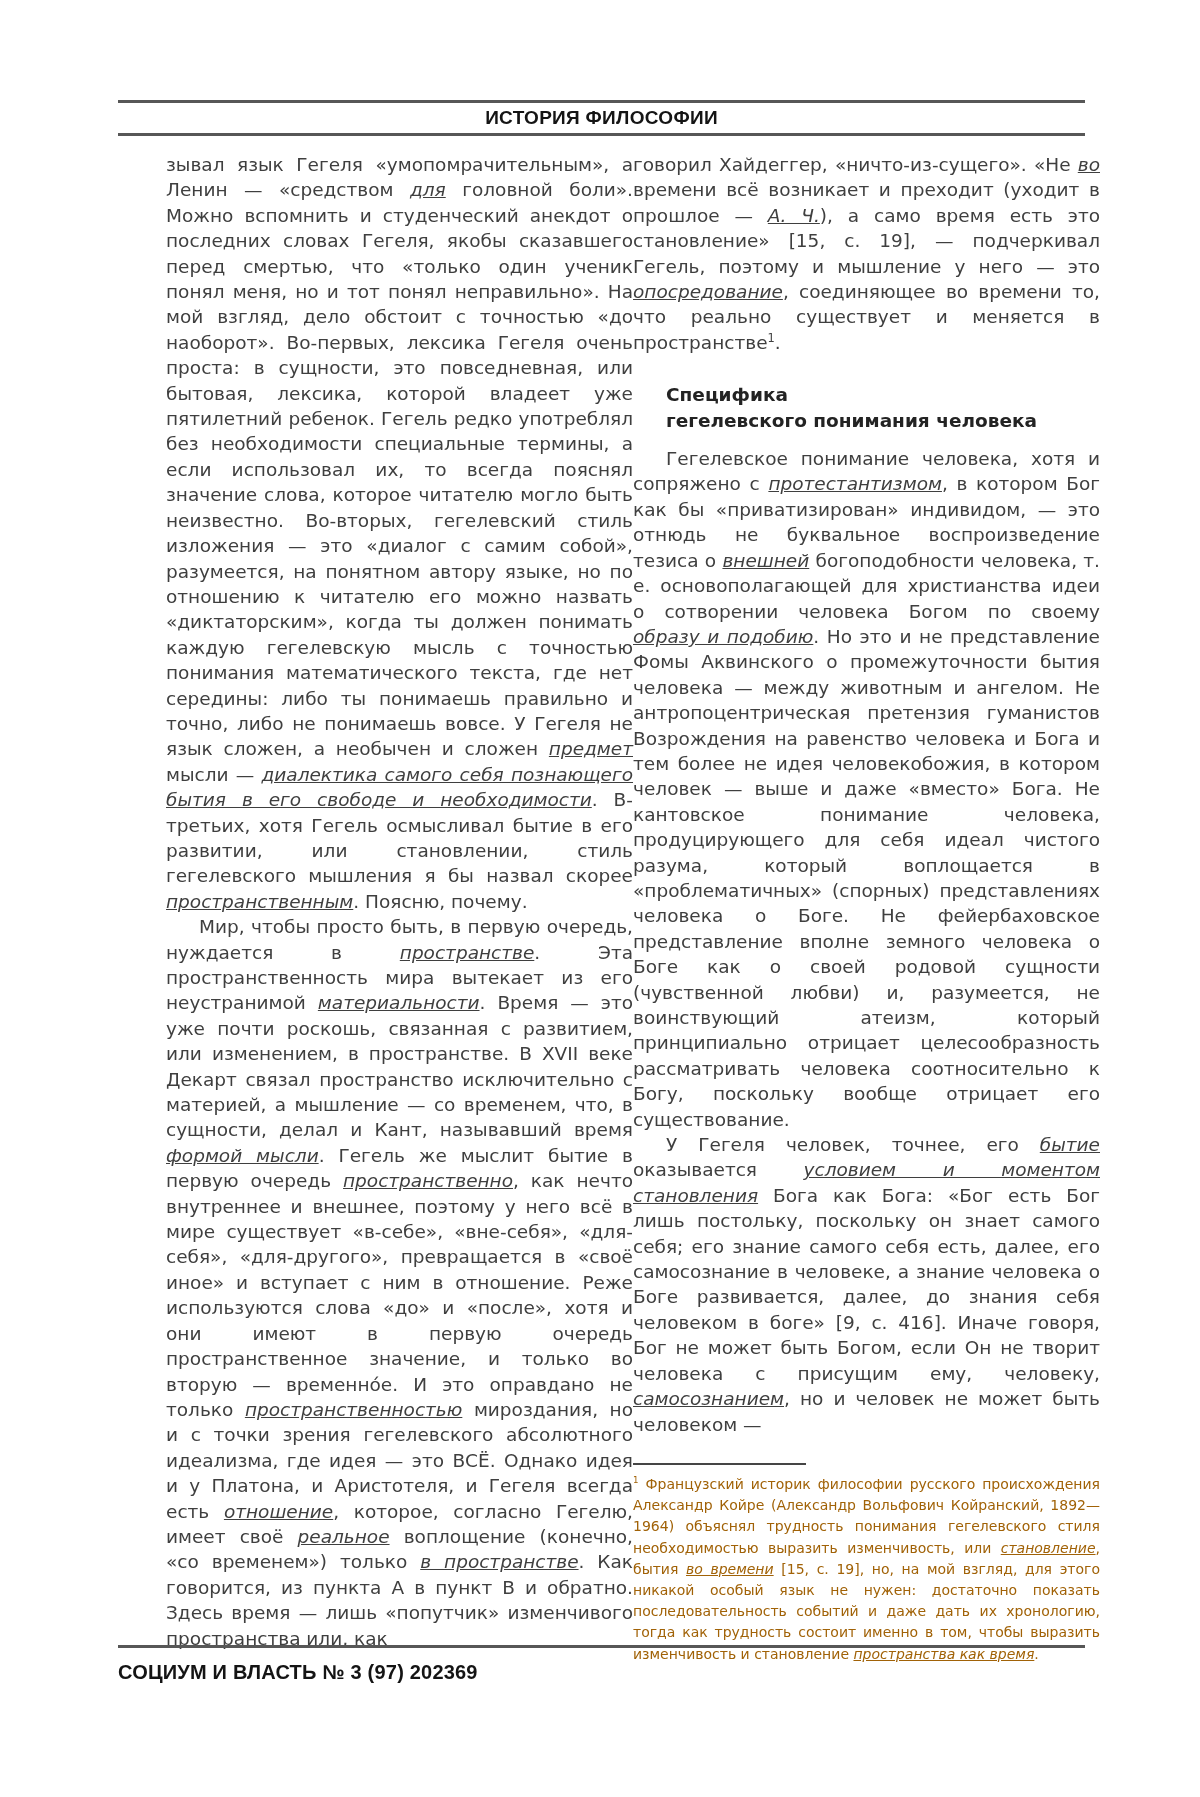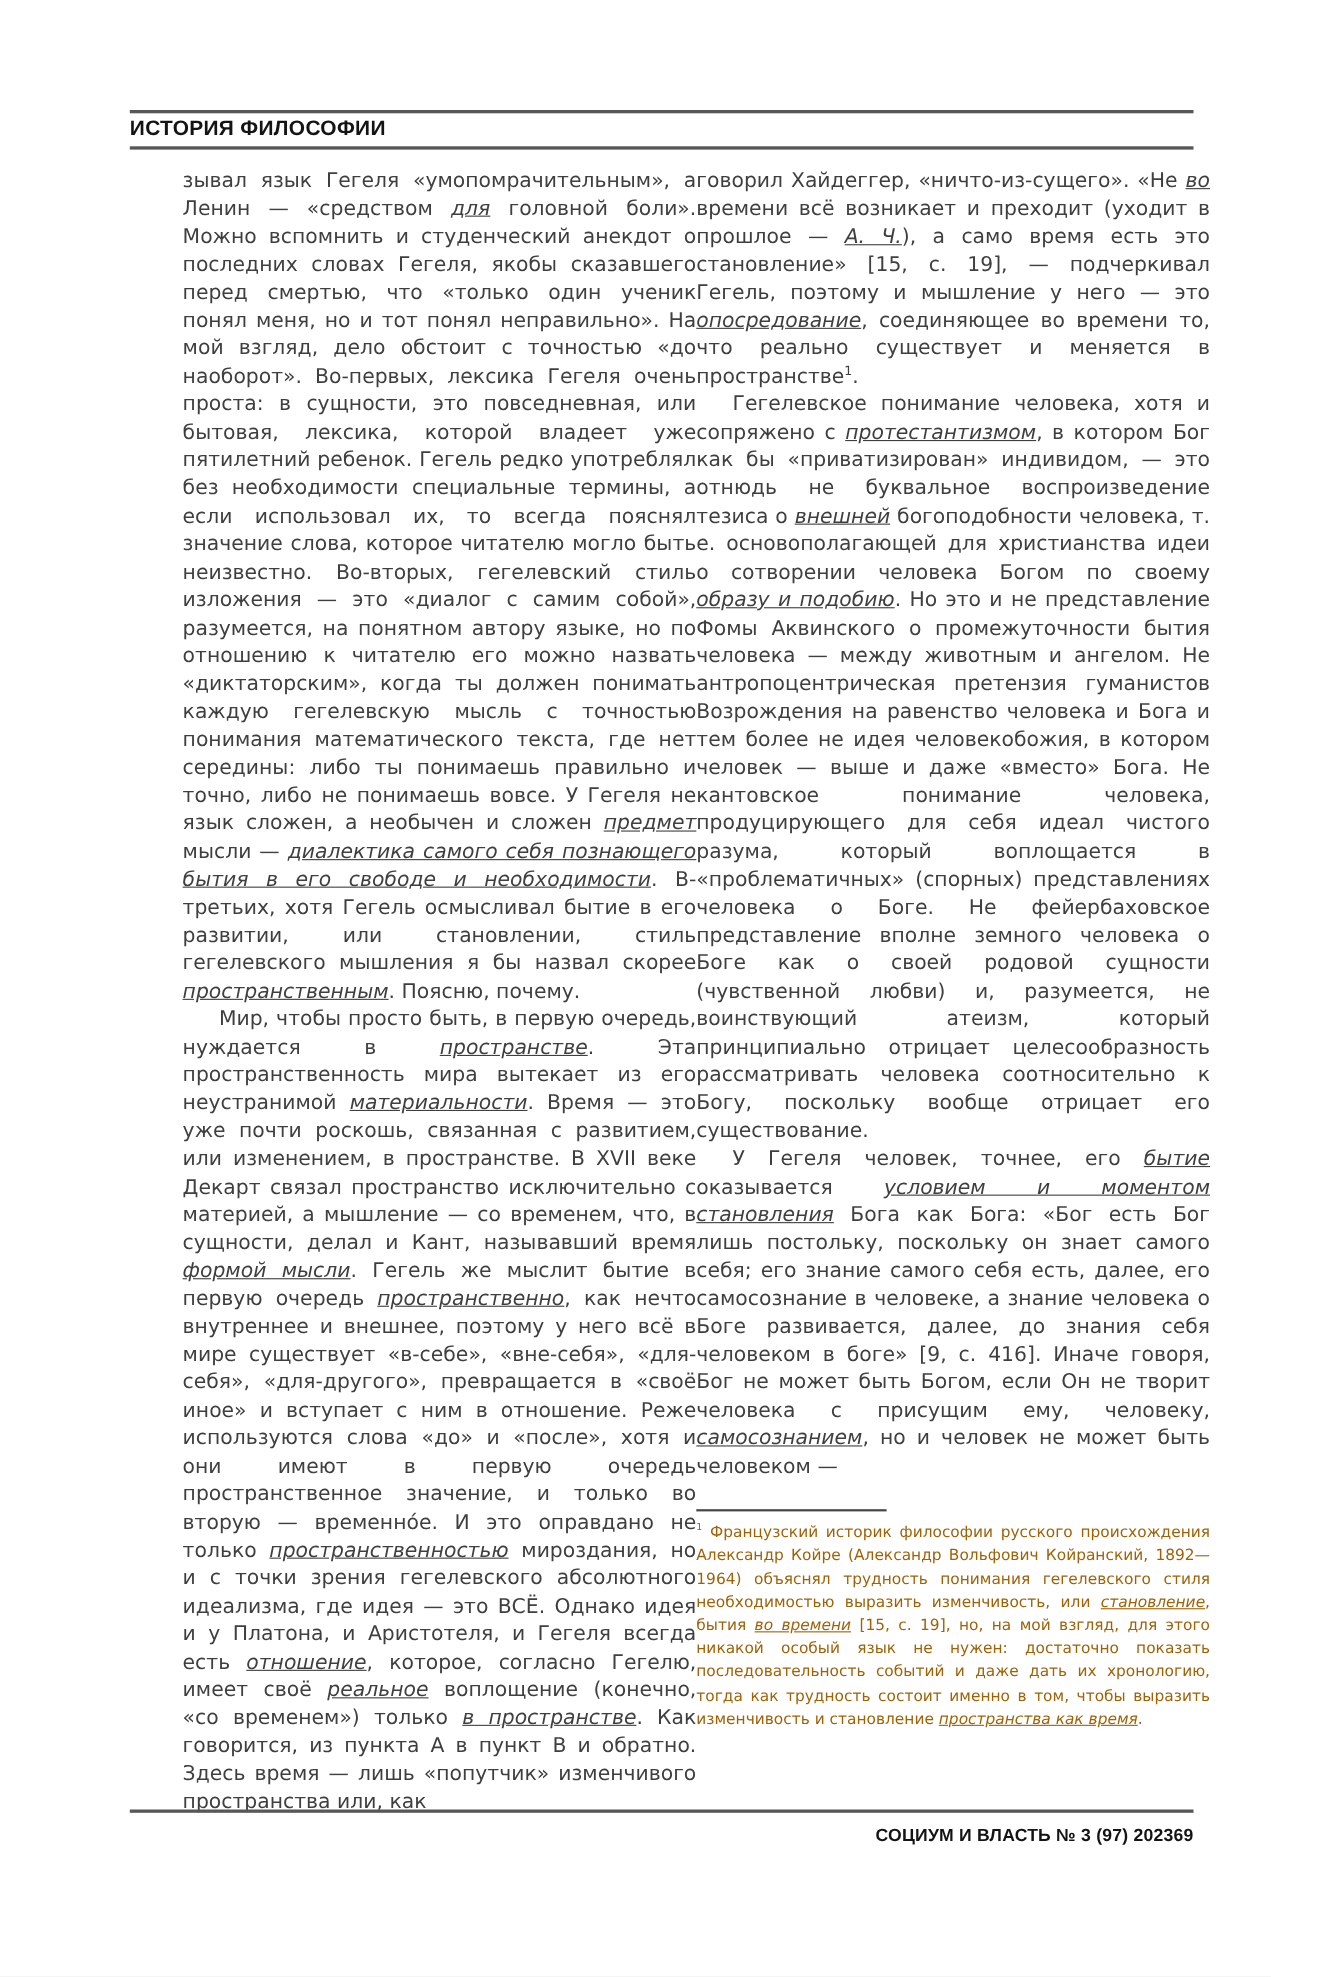--- a/index.html
+++ b/index.html
@@ -14,21 +14,21 @@
   }
   
   .running-head {
     position: absolute;
     top: 100px;
     left: 118px;
     width: 967px;
   }
   .rule { height: 3px; background: #575757; }
   .head-title {
-    text-align: left;
+    text-align: center;
     font-family: "Liberation Sans", sans-serif;
     font-weight: bold;
     font-size: 19px;
     line-height: 30px;
     color: #141414;
     letter-spacing: 0.3px;
   }
   
   .content {
     position: absolute;
@@ -72,26 +72,26 @@
   }
   
   .page-footer {
     position: absolute;
     top: 1645px;
     left: 118px;
     width: 967px;
   }
   .footer-row {
     display: flex;
-    justify-content: flex-end;
+    justify-content: flex-start;
     align-items: baseline;
     margin-top: 13px;
     font-family: "Liberation Sans", sans-serif;
     font-weight: bold;
-    font-size: 16px;
+    font-size: 20px;
     color: #141414;
     letter-spacing: 0.2px;
   }
 </style>
 </head>
 <body>
 
 <div class="page">
 
   <div class="running-head">
@@ -102,20 +102,21 @@
 
   <div class="content">
     <div class="col">
         <p class="no-indent"><span>зывал язык Гегеля «умопомрачительным», а Ленин — «средством </span><em>для</em><span> головной боли». Можно вспомнить и студенческий анекдот о последних словах Гегеля, якобы сказавшего перед смертью, что «только один ученик понял меня, но и тот понял неправильно». На мой взгляд, дело обстоит с точностью «до наоборот». Во-первых, лексика Гегеля очень проста: в сущности, это повседневная, или бытовая, лексика, которой владеет уже пятилетний ребенок. Гегель редко употреблял без необходимости специальные термины, а если использовал их, то всегда пояснял значение слова, которое читателю могло быть неизвестно. Во-вторых, гегелевский стиль изложения — это «диалог с самим собой», разумеется, на понятном автору языке, но по отношению к читателю его можно назвать «диктаторским», когда ты должен понимать каждую гегелевскую мысль с точностью понимания математического текста, где нет середины: либо ты понимаешь правильно и точно, либо не понимаешь вовсе. У Гегеля не язык сложен, а необычен и сложен </span><em>предмет</em><span> мысли — </span><em>диалектика самого себя познающего бытия в его свободе и необходимости</em><span>. В-третьих, хотя Гегель осмысливал бытие в его развитии, или становлении, стиль гегелевского мышления я бы назвал скорее </span><em>пространственным</em><span>. Поясню, почему.</span></p>
         <p><span>Мир, чтобы просто быть, в первую очередь, нуждается в </span><em>пространстве</em><span>. Эта пространственность мира вытекает из его неустранимой </span><em>материальности</em><span>. Время — это уже почти роскошь, связанная с развитием, или изменением, в пространстве. В XVII веке Декарт связал пространство исключительно с материей, а мышление — со временем, что, в сущности, делал и Кант, называвший время </span><em>формой мысли</em><span>. Гегель же мыслит бытие в первую очередь </span><em>пространственно</em><span>, как нечто внутреннее и внешнее, поэтому у него всё в мире существует «в-себе», «вне-себя», «для-себя», «для-другого», превращается в «своё иное» и вступает с ним в отношение. Реже используются слова «до» и «после», хотя и они имеют в первую очередь пространственное значение, и только во вторую — временно́е. И это оправдано не только </span><em>пространственностью</em><span> мироздания, но и с точки зрения гегелевского абсолютного идеализма, где идея — это ВСЁ. Однако идея и у Платона, и Аристотеля, и Гегеля всегда есть </span><em>отношение</em><span>, которое, согласно Гегелю, имеет своё </span><em>реальное</em><span> воплощение (конечно, «со временем») только </span><em>в пространстве</em><span>. Как говорится, из пункта А в пункт В и обратно. Здесь время — лишь «попутчик» изменчивого пространства или, как</span></p>
       </div>
 
     <div class="col">
       <div>
           <p class="no-indent"><span>говорил Хайдеггер, «ничто-из-сущего». «Не </span><em>во</em><span> времени всё возникает и преходит (уходит в прошлое — </span><em>А. Ч.</em><span>), а само время есть это становление» [15, с. 19], — подчеркивал Гегель, поэтому и мышление у него — это </span><em>опосредование</em><span>, соединяющее во времени то, что реально существует и меняется в пространстве</span><sup>1</sup><span>.</span></p>
+          <h2 class="section-heading">Специфика<br>гегелевского понимания человека</h2>
           <p><span>Гегелевское понимание человека, хотя и сопряжено с </span><em>протестантизмом</em><span>, в котором Бог как бы «приватизирован» индивидом, — это отнюдь не буквальное воспроизведение тезиса о </span><em>внешней</em><span> богоподобности человека, т. е. основополагающей для христианства идеи о сотворении человека Богом по своему </span><em>образу и подобию</em><span>. Но это и не представление Фомы Аквинского о промежуточности бытия человека — между животным и ангелом. Не антропоцентрическая претензия гуманистов Возрождения на равенство человека и Бога и тем более не идея человекобожия, в котором человек — выше и даже «вместо» Бога. Не кантовское понимание человека, продуцирующего для себя идеал чистого разума, который воплощается в «проблематичных» (спорных) представлениях человека о Боге. Не фейербаховское представление вполне земного человека о Боге как о своей родовой сущности (чувственной любви) и, разумеется, не воинствующий атеизм, который принципиально отрицает целесообразность рассматривать человека соотносительно к Богу, поскольку вообще отрицает его существование.</span></p>
           <p><span>У Гегеля человек, точнее, его </span><em>бытие</em><span> оказывается </span><em>условием и моментом становления</em><span> Бога как Бога: «Бог есть Бог лишь постольку, поскольку он знает самого себя; его знание самого себя есть, далее, его самосознание в человеке, а знание человека о Боге развивается, далее, до знания себя человеком в боге» [9, с. 416]. Иначе говоря, Бог не может быть Богом, если Он не творит человека с присущим ему, человеку, </span><em>самосознанием</em><span>, но и человек не может быть человеком —</span></p>
         </div>
       <div class="footnote">
         <div class="footnote-rule"></div>
         <p><sup>1</sup><span> Французский историк философии русского происхождения Александр Койре (Александр Вольфович Койранский, 1892—1964) объяснял трудность понимания гегелевского стиля необходимостью выразить изменчивость, или </span><em>становление</em><span>, бытия </span><em>во времени</em><span> [15, с. 19], но, на мой взгляд, для этого никакой особый язык не нужен: достаточно показать последовательность событий и даже дать их хронологию, тогда как трудность состоит именно в том, чтобы выразить изменчивость и становление </span><em>пространства как время</em><span>.</span></p>
       </div>
     </div>
   </div>
 

